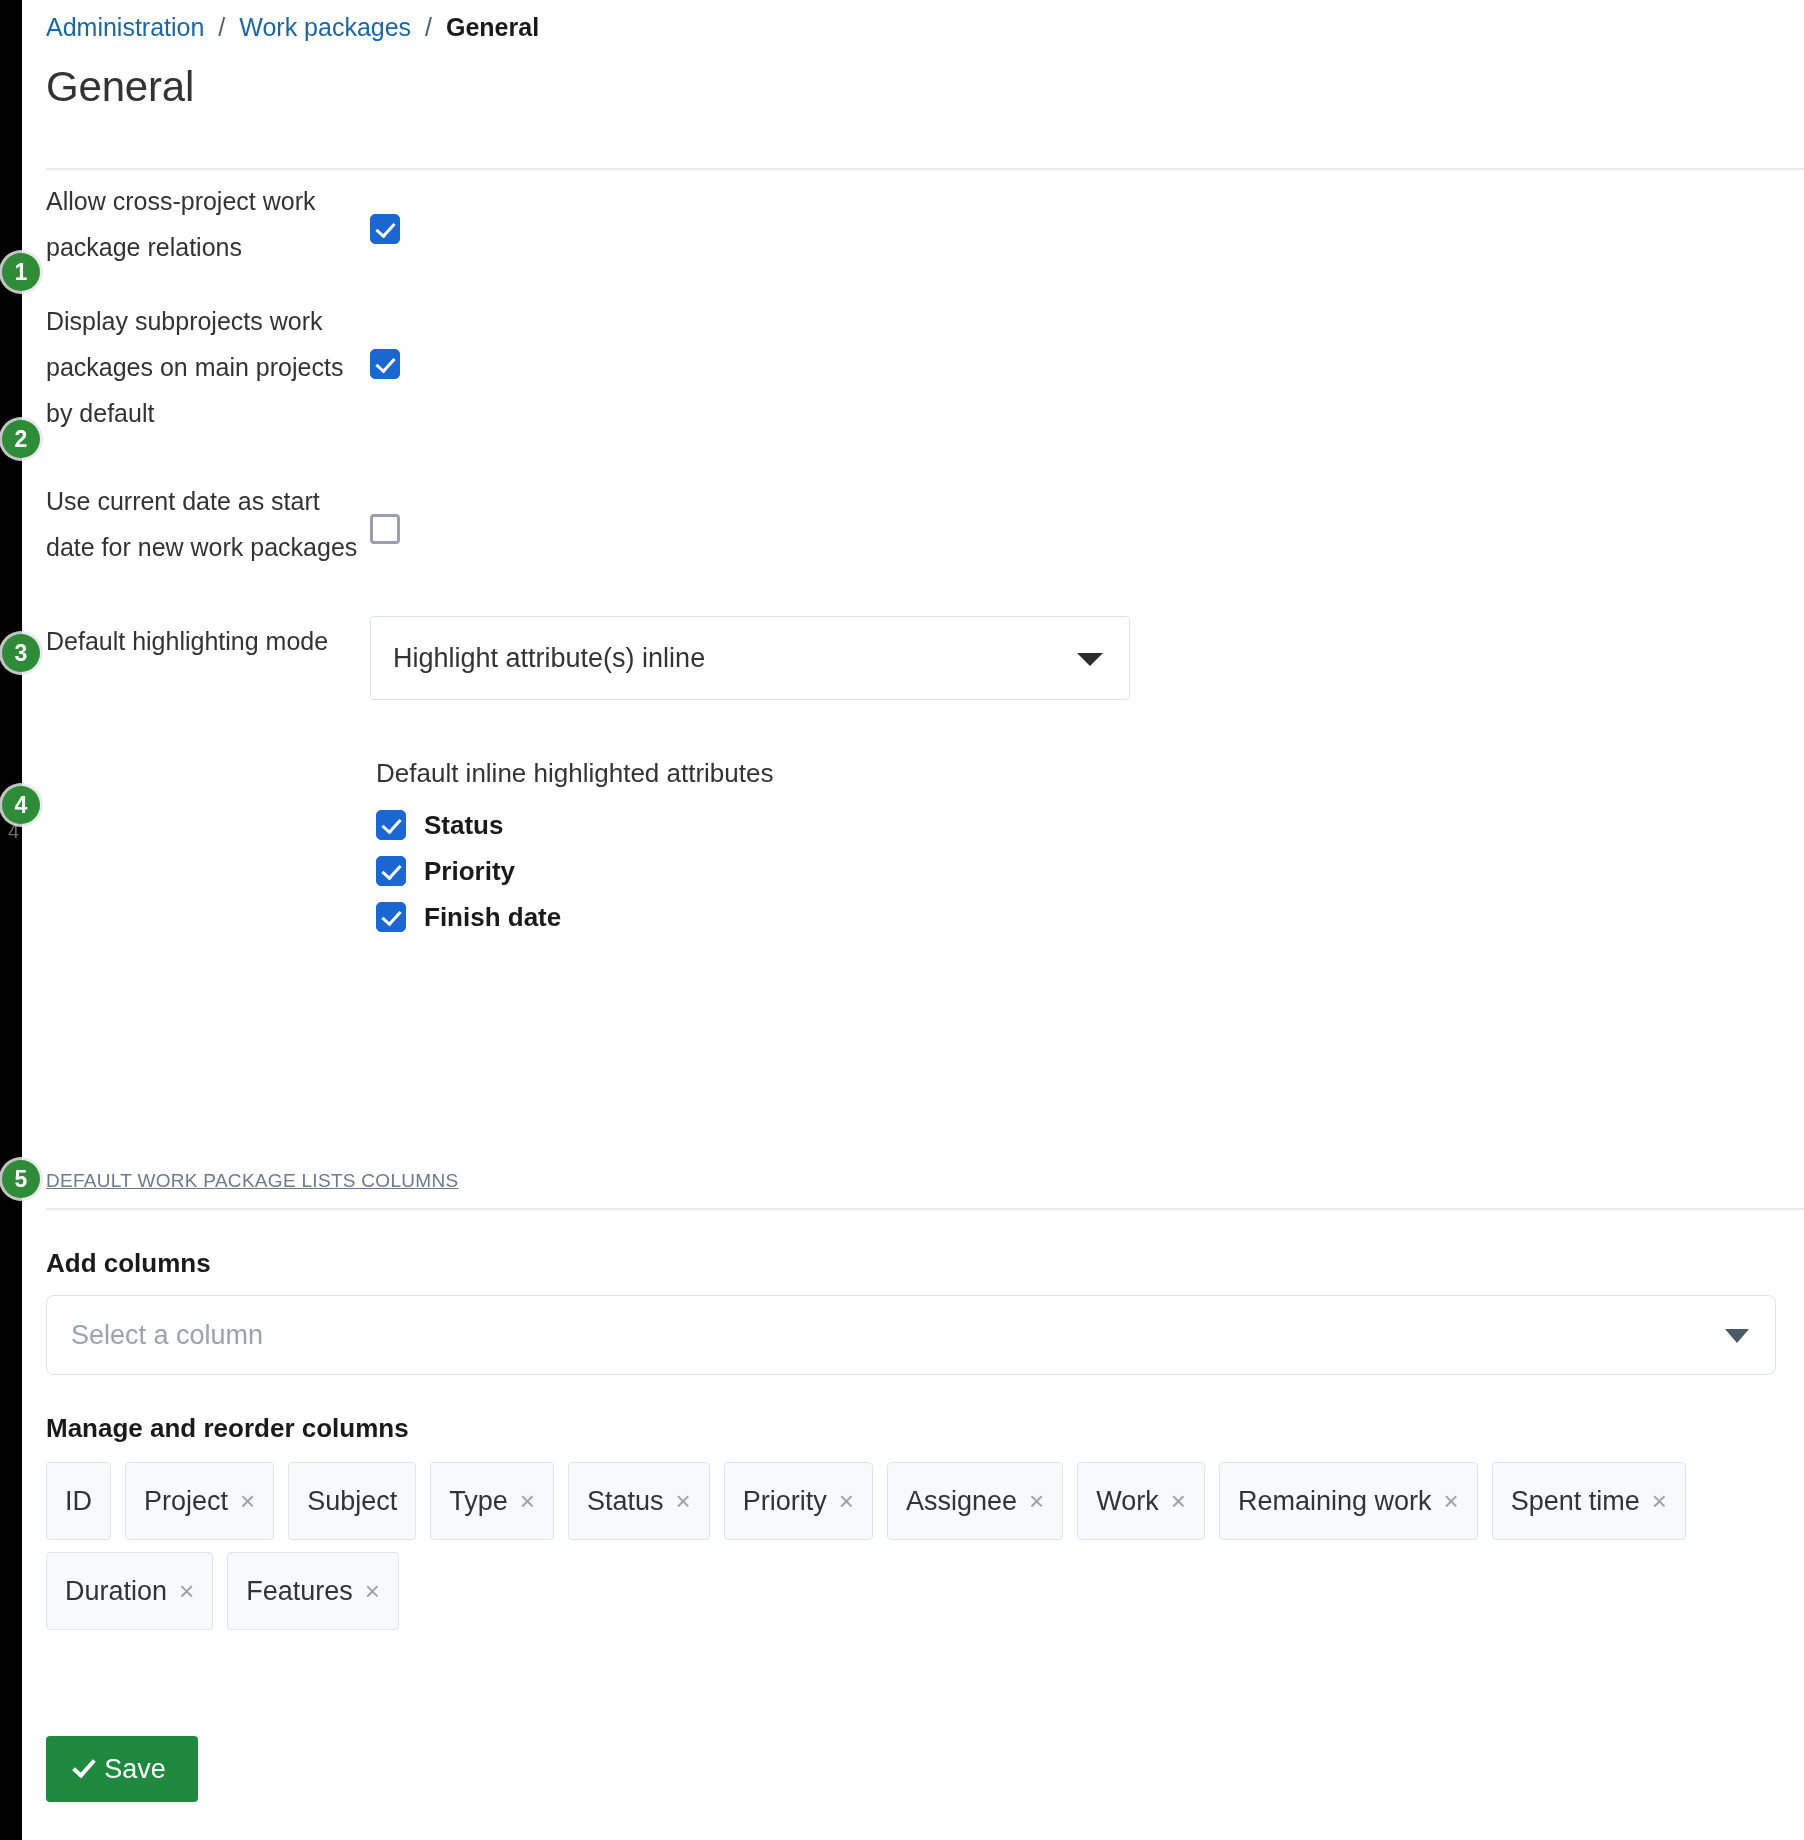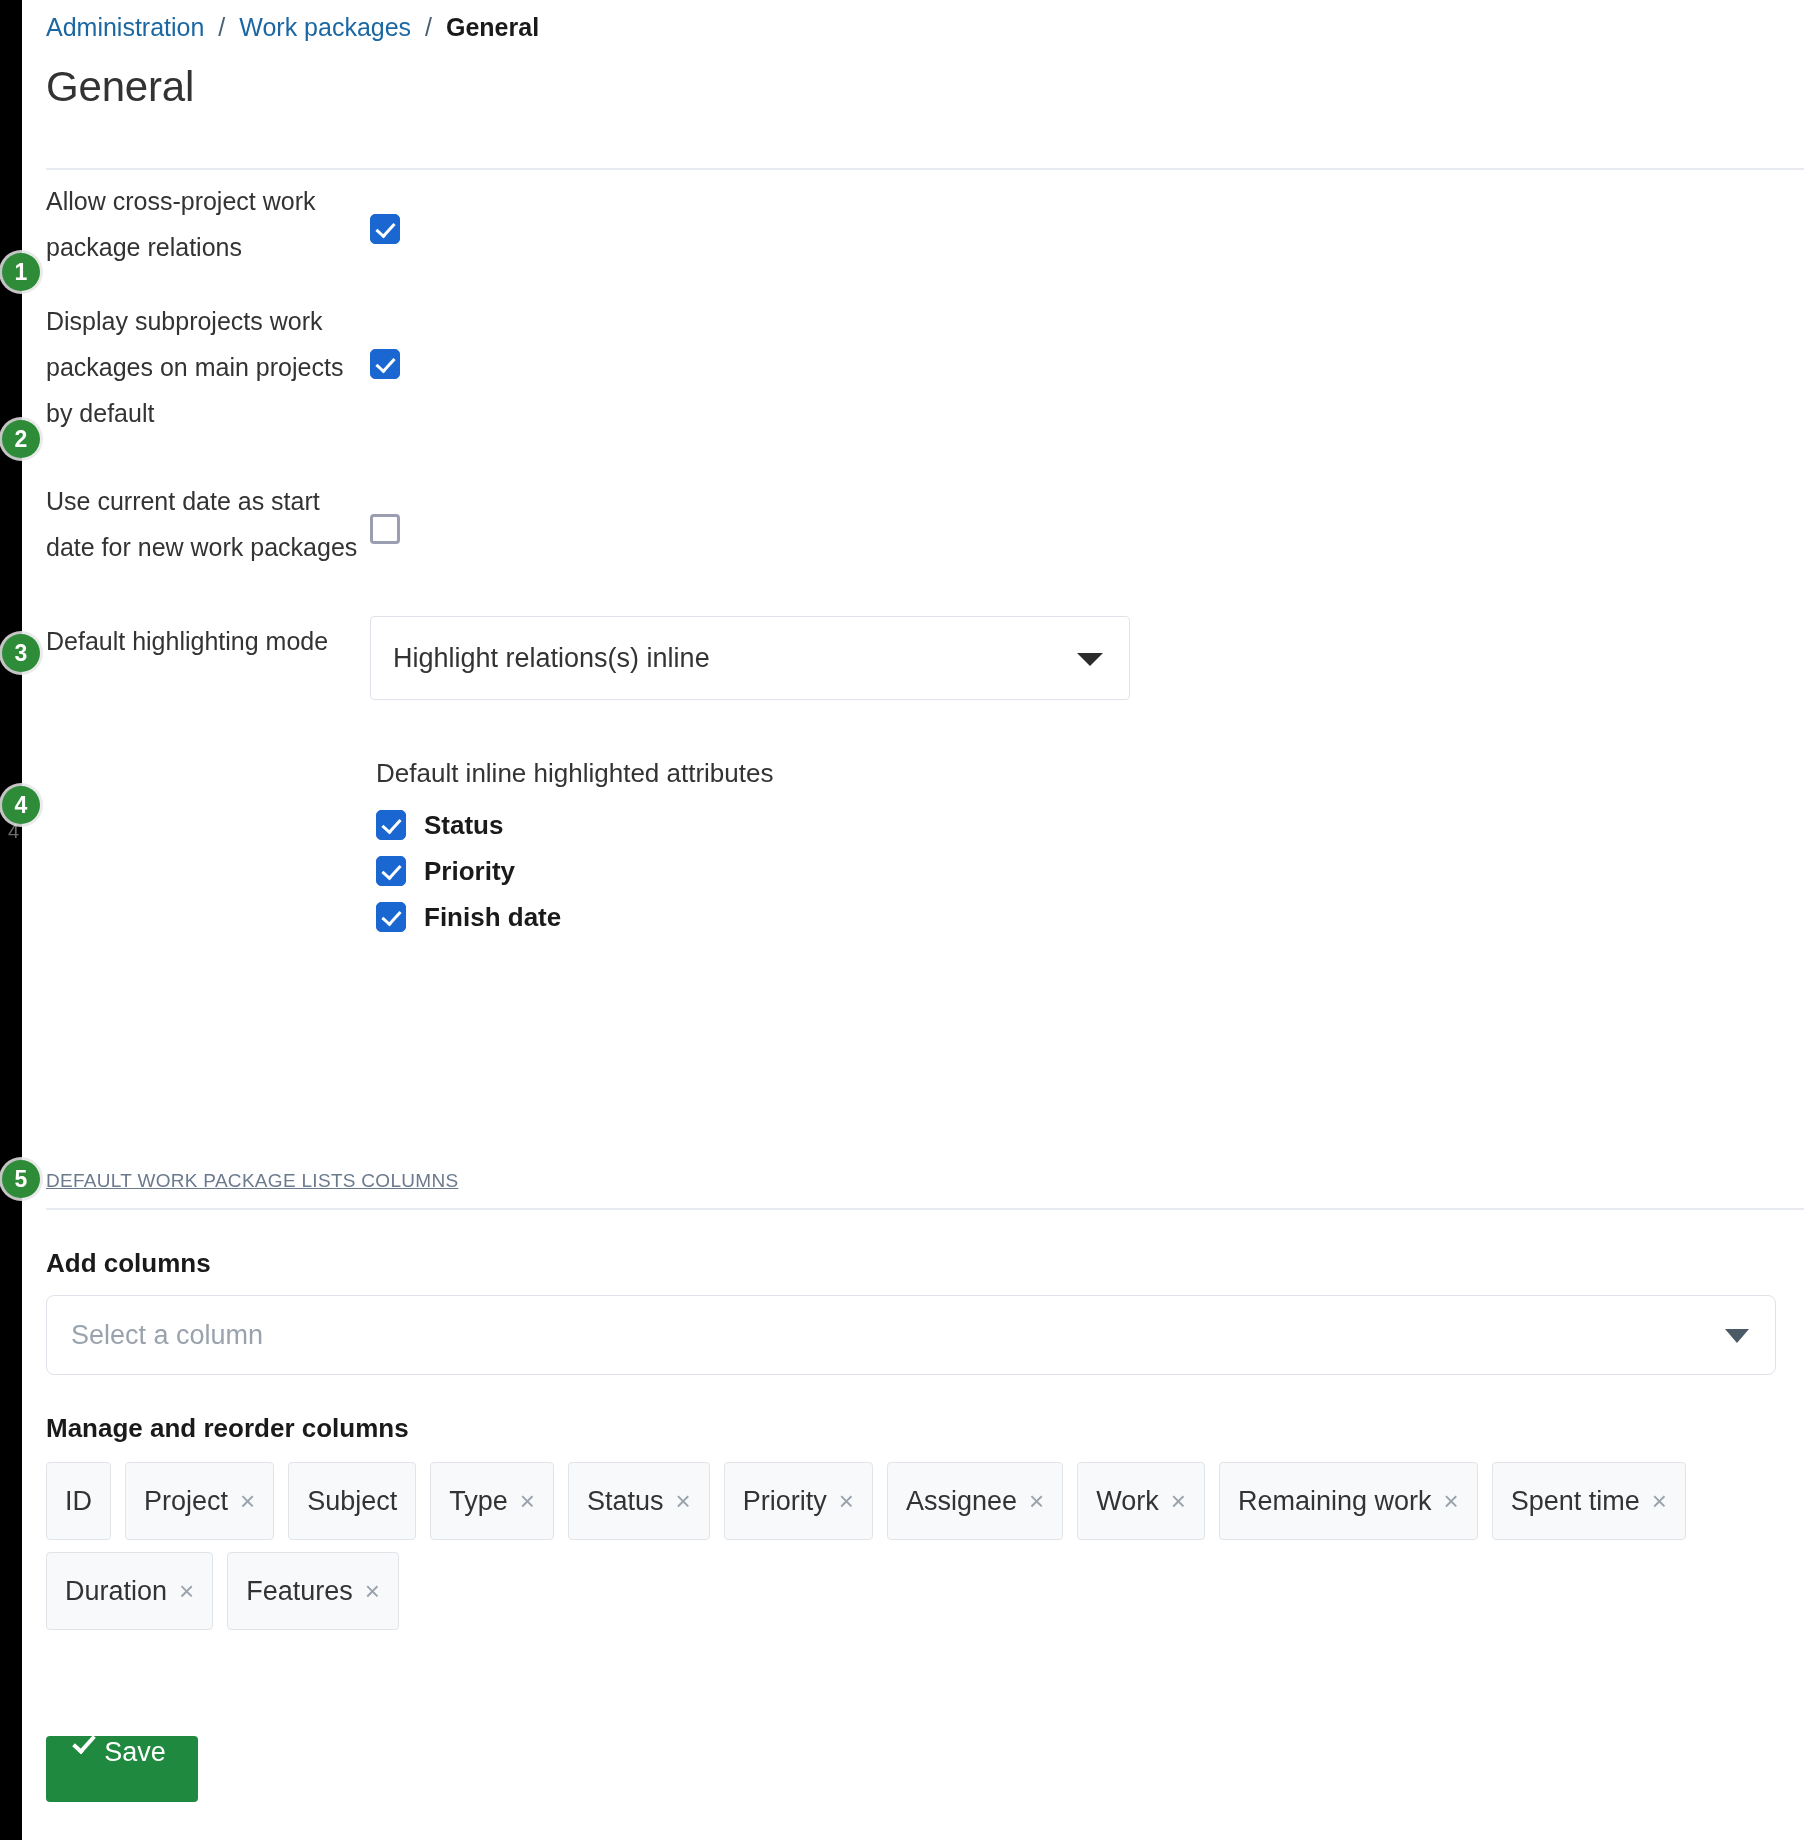--- a/index.html
+++ b/index.html
@@ -251,21 +251,21 @@
     top: 1736px;
     width: 152px;
     height: 66px;
     background: #1f8a3f;
     border: none;
     border-radius: 4px;
     color: #ffffff;
     font-size: 27px;
     font-family: "Liberation Sans", sans-serif;
     display: flex;
-    align-items: flex-start;
+    align-items: center;
     justify-content: center;
     gap: 14px;
     cursor: pointer;
   }
   .save-btn .tick {
     display: inline-block;
     width: 12px; height: 22px;
     border: solid #ffffff;
     border-width: 0 4px 4px 0;
     transform: rotate(42deg);
@@ -338,21 +338,21 @@
         <div class="form-label">Use current date as start date for new work packages</div>
         <div class="form-field" style="padding-top:38px;">
           <span class="cbx unchecked"></span>
         </div>
       </div>
 
       <div class="form-row" style="height:100px;">
         <div class="form-label">Default highlighting mode</div>
         <div class="form-field">
           <div class="select-box">
-            <span>Highlight relations(s) inline</span>
+            <span>Highlight attribute(s) inline</span>
             <span class="caret"></span>
           </div>
         </div>
       </div>
 
       <div class="form-row">
         <div class="form-label"></div>
         <div class="form-field">
           <div class="inline-attrs">
             <div class="inline-attrs-title">Default inline highlighted attributes</div>

